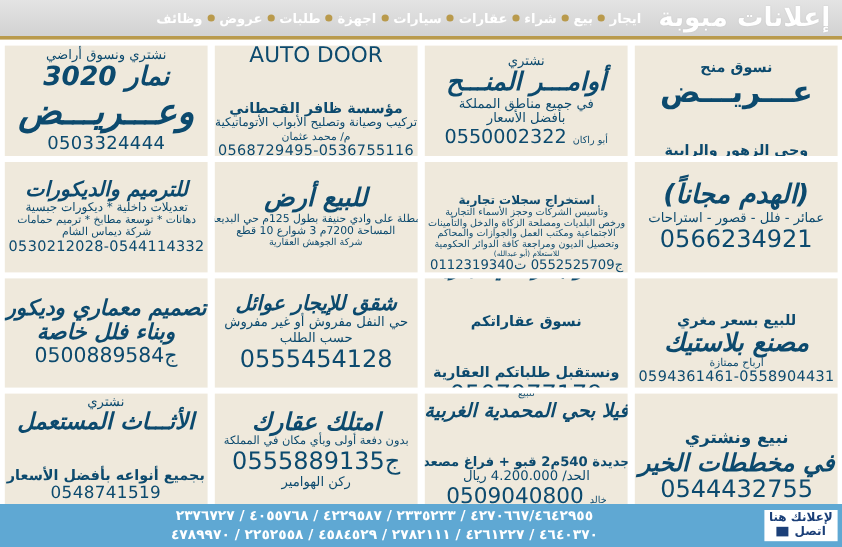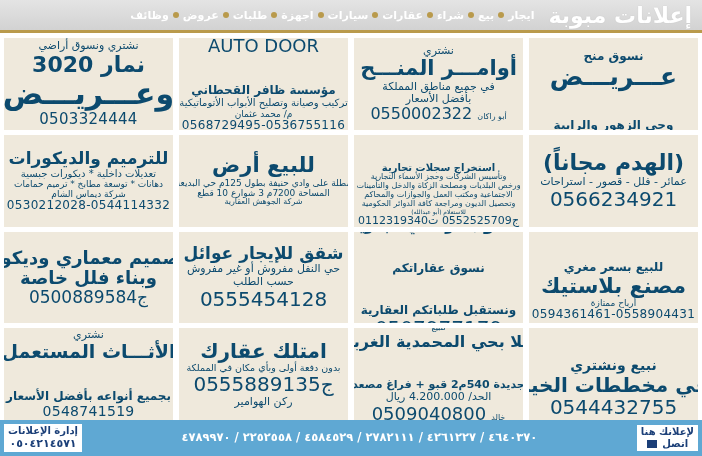--- a/index.html
+++ b/index.html
@@ -22,21 +22,21 @@
       column-gap: 6px; row-gap: 5px;
     }
     .ad {
       background: #efe9dc; display: flex; flex-direction: column; align-items: center; justify-content: center;
       text-align: center; padding: 2px 4px; overflow: hidden; color: #0c4a6e;
     }
     .ad .l { line-height: 1.12; white-space: nowrap; }
     .s { font-size: 11px; }
     .xs { font-size: 8px; }
     .m { font-size: 12px; font-weight: bold; margin-top: 28px; }
-    .b { font-size: 19px; font-weight: bold; }
+    .b { font-size: 19px; font-weight: bold; font-style: italic; }
     .xb { font-size: 25px; font-weight: bold; }
     .ph { font-size: 15px; font-family: "DejaVu Sans", sans-serif; direction: ltr; letter-spacing: 0.3px; }
     .phb { font-size: 20px; direction: ltr; }
     .bold { font-weight: normal; }
 
     .footer {
       position: absolute; top: 420px; left: 0; width: 702px; height: 36px;
       background: #5fa8d3; display: flex; align-items: center; justify-content: space-between; padding: 0 4px;
     }
     .f-box { background: #fff; padding: 1px 4px; font-size: 10px; font-weight: bold; color: #1b3f78; text-align: center; line-height: 1.2; }
@@ -176,19 +176,16 @@
     <div class="l ph" style="font-size:14px">0548741519</div>
   </div>
 </div>
 
 <div class="footer">
   <div class="f-box">
     <div>لإعلانك هنا</div>
     <div><span>اتصل</span> <span class="hand"></span></div>
   </div>
   <div class="f-nums">
+    <div>٤٢٧٠٦٦٧/٤٦٤٢٩٥٥ / ٢٣٣٥٢٢٣ / ٤٢٢٩٥٨٧ / ٤٠٥٥٧٦٨ / ٢٣٧٦٧٢٧</div>
     <div>٤٦٤٠٣٧٠ / ٤٢٦١٢٢٧ / ٢٧٨٢١١١ / ٤٥٨٤٥٢٩ / ٢٢٥٢٥٥٨ / ٤٧٨٩٩٧٠</div>
-  </div>
-  <div class="f-box">
-    <div>إدارة الإعلانات</div>
-    <div style="font-size:11px">٠٥٠٤٢١٤٥٧١</div>
   </div>
 </div>
 
 </body></html>

